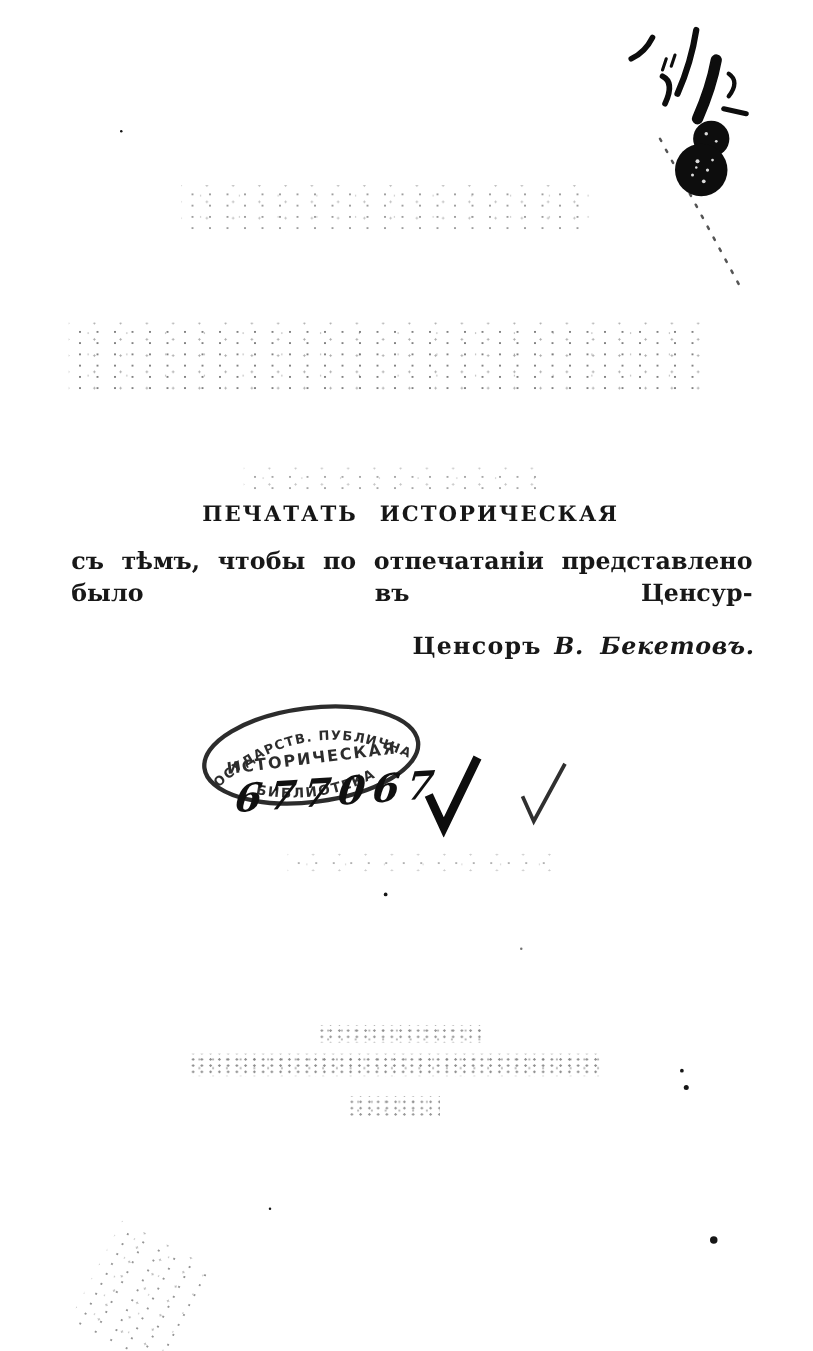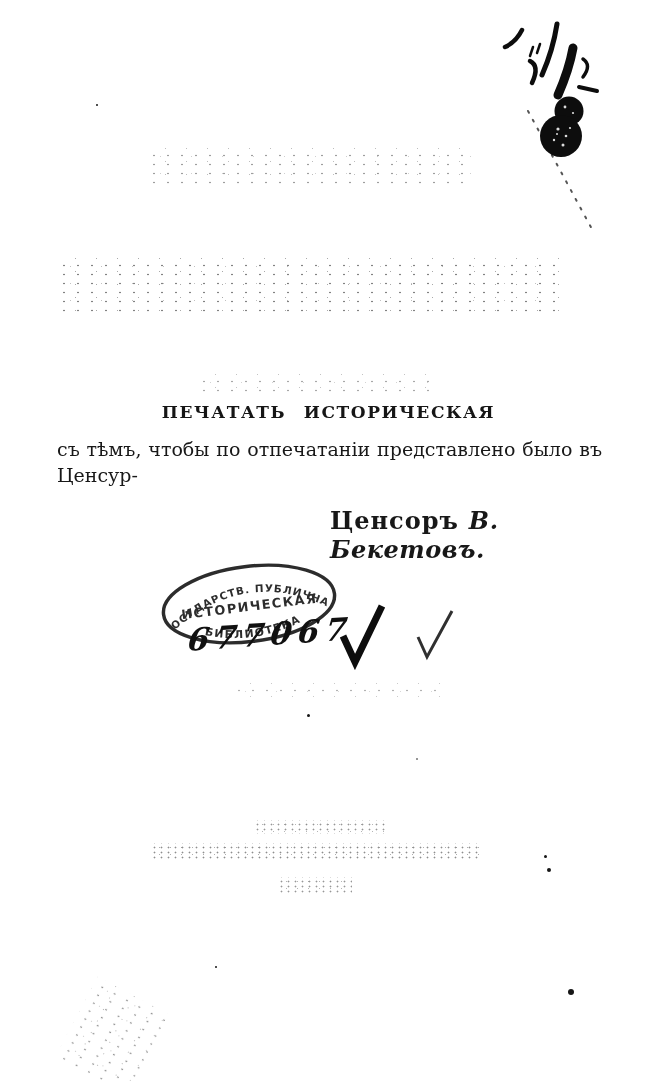--- a/index.html
+++ b/index.html
@@ -10,26 +10,26 @@
   .abs{position:absolute;}
 
   
   .heading{
     left:57px;top:402px;width:543px;text-align:center;
     font-size:17px;font-weight:bold;letter-spacing:1.6px;word-spacing:10px;
     color:#161616;
   }
   .body-block{
     left:57px;top:437px;width:545px;
-    font-size:19px;font-weight:normal;line-height:25.6px;color:#181818;
+    font-size:19px;font-weight:bold;line-height:25.6px;color:#181818;
   }
   .body-line{text-align:justify;text-align-last:justify;white-space:normal;}
   .body-line.last{text-align-last:left;}
   .censor{
-    left:330px;top:506px;font-size:24px;font-weight:bold;color:#181818;
+    left:330px;top:506px;font-size:19px;font-weight:bold;color:#181818;
     letter-spacing:1px;word-spacing:6px;
   }
   .censor .name{font-style:italic;font-weight:bold;margin-left:10px;letter-spacing:.5px;}
 
   
   .stamp{left:155px;top:558px;width:188px;height:92px;transform:rotate(-7deg);opacity:.88;}
   .stamp text{font-family:"DejaVu Sans", sans-serif;font-weight:bold;fill:#101010;}
 
   
   .accession{

